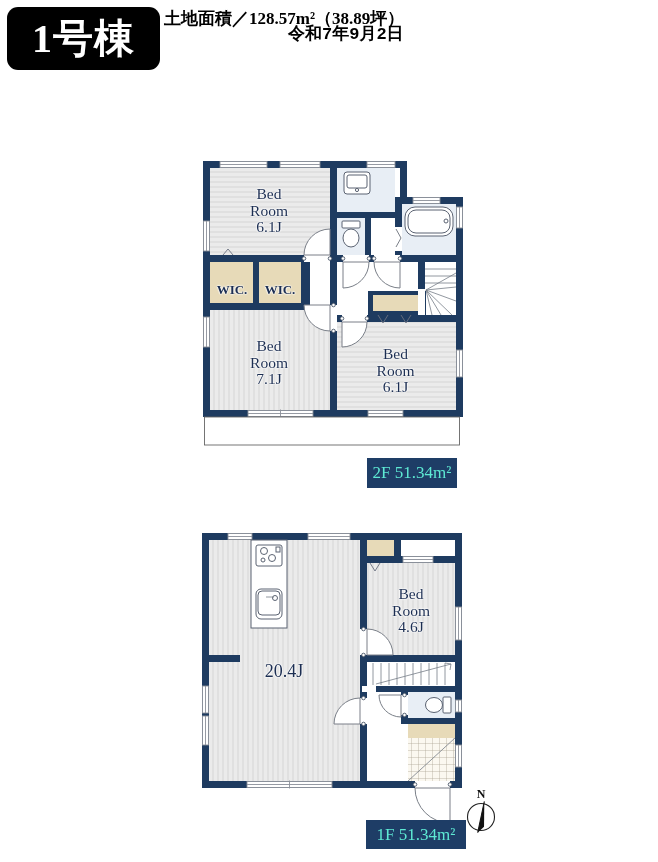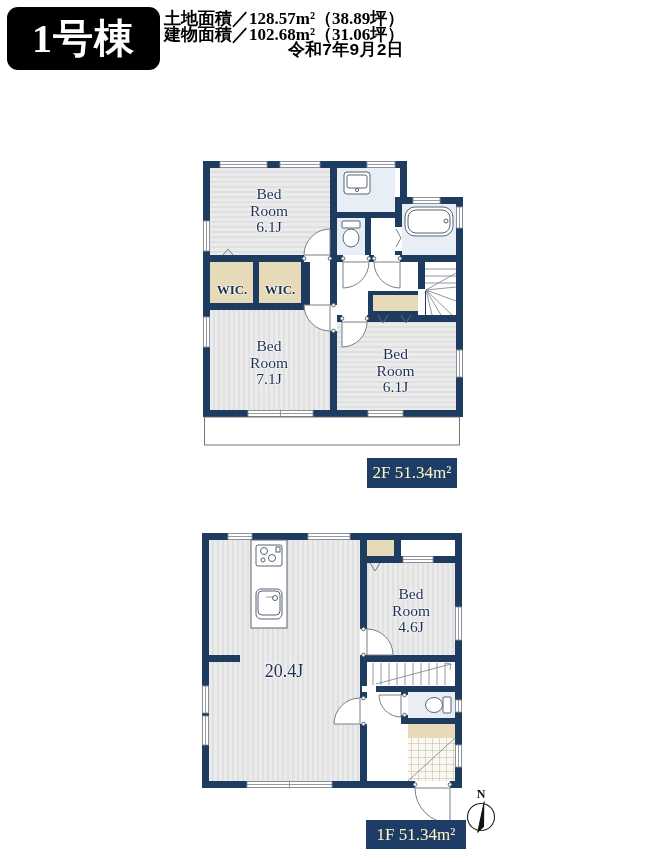--- a/index.html
+++ b/index.html
@@ -24,34 +24,33 @@
   .fx{fill:#fff;stroke:#5b6372;stroke-width:1;}
   .thin{stroke:#767d88;stroke-width:0.8;fill:none;}
   .jamb{fill:#fff;stroke:#4a5668;stroke-width:0.9;}
   .vee{fill:none;stroke:#6a7080;stroke-width:0.9;}
   
   .room-label{position:absolute;color:#1c2e52;text-align:center;line-height:1.08;
               font-size:15.5px;text-shadow:0 0 2px #fff,0 0 2px #fff,0 0 2px #fff;}
   .room-label.small{font-size:13px;font-weight:bold;}
   .room-label.big{font-size:18px;}
   .room-label.balc{font-size:16px;}
-  .area-badge{position:absolute;background:#1e3d66;color:#fef9c3;display:flex;
+  .area-badge{position:absolute;background:#1e3d66;color:#5eead4;display:flex;
               align-items:center;justify-content:center;font-size:17px;}
 </style>
 </head>
 <body>
 
 <div id="canvas">
 
   <div class="abs" id="unit-box">
     <span>1号棟</span>
   </div>
   <div class="abs" id="header-info">
     <div>土地面積／128.57m²（38.89坪）</div>
-    <div>建物面積／102.68m²（31.06坪）</div>
     <div class="line4">令和7年9月2日</div>
   </div>
 
   <svg class="plan" style="left:203px;top:161px" width="260" height="287" viewBox="0 0 260 287">
     <defs>
       <pattern id="hsA" width="5" height="5" patternUnits="userSpaceOnUse">
         <rect width="5" height="5" fill="#ebebeb"></rect>
           <line x1="0" y1="1" x2="5" y2="1" stroke="#d9d9d9" stroke-width="1.2"></line>
       </pattern>
       <pattern id="vsA" width="5" height="5" patternUnits="userSpaceOnUse">

